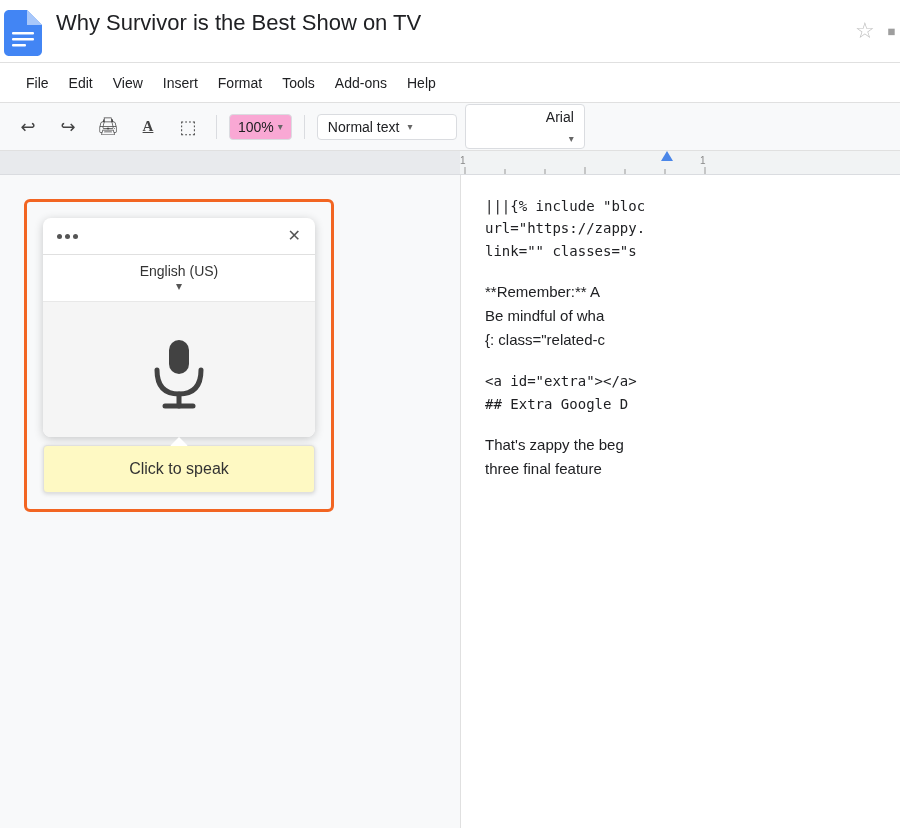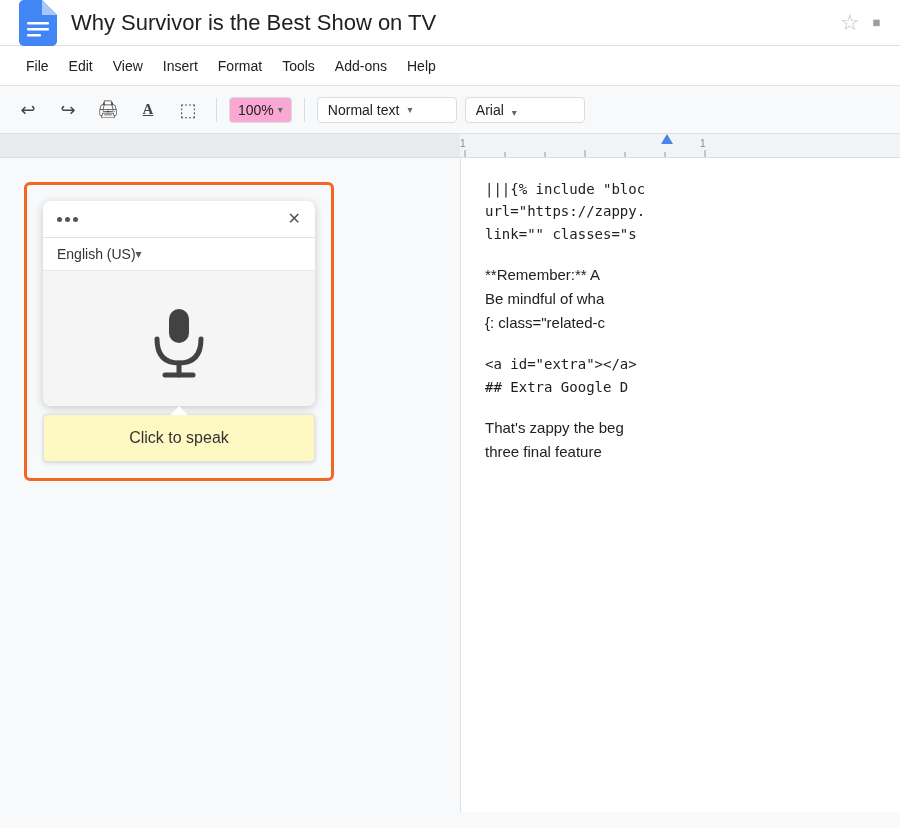--- a/index.html
+++ b/index.html
@@ -9,24 +9,23 @@
       width: 900px;
       height: 828px;
       overflow: hidden;
       position: relative;
     }
 
     
     .title-bar {
       background: white;
       display: flex;
-      align-items: center;
-      padding: 10px 19px;
+      padding: 10px 4px;
       border-bottom: 1px solid #e0e0e0;
-      height: 46px;
+      height: 63px;
     }
     .title-text {
       font-size: 22px;
       font-weight: 400;
       color: #202124;
       flex: 1;
     }
     .title-icons {
       display: flex;
       gap: 12px;
@@ -111,20 +110,21 @@
       align-items: flex-end;
       gap: 8px;
       padding: 4px 10px;
       border-radius: 4px;
       cursor: pointer;
       font-size: 14px;
       color: #202124;
       border: 1px solid #dadce0;
       background: white;
       min-width: 120px;
+      flex-direction: column;
     }
     .chevron {
       font-size: 10px;
       color: #666;
     }
 
     
     .doc-area {
       display: flex;
       height: calc(828px - 62px - 40px - 48px - 24px);
@@ -184,20 +184,21 @@
       font-weight: 300;
       line-height: 1;
     }
 
     .language-selector {
       display: flex;
       align-items: center;
       padding: 8px 14px;
       border-bottom: 1px solid #e8e8e8;
       cursor: pointer;
+      flex-direction: column;
     }
     .language-text {
       font-size: 14px;
       color: #333;
     }
 
     .mic-area {
       display: flex;
       align-items: center;
       justify-content: center;

